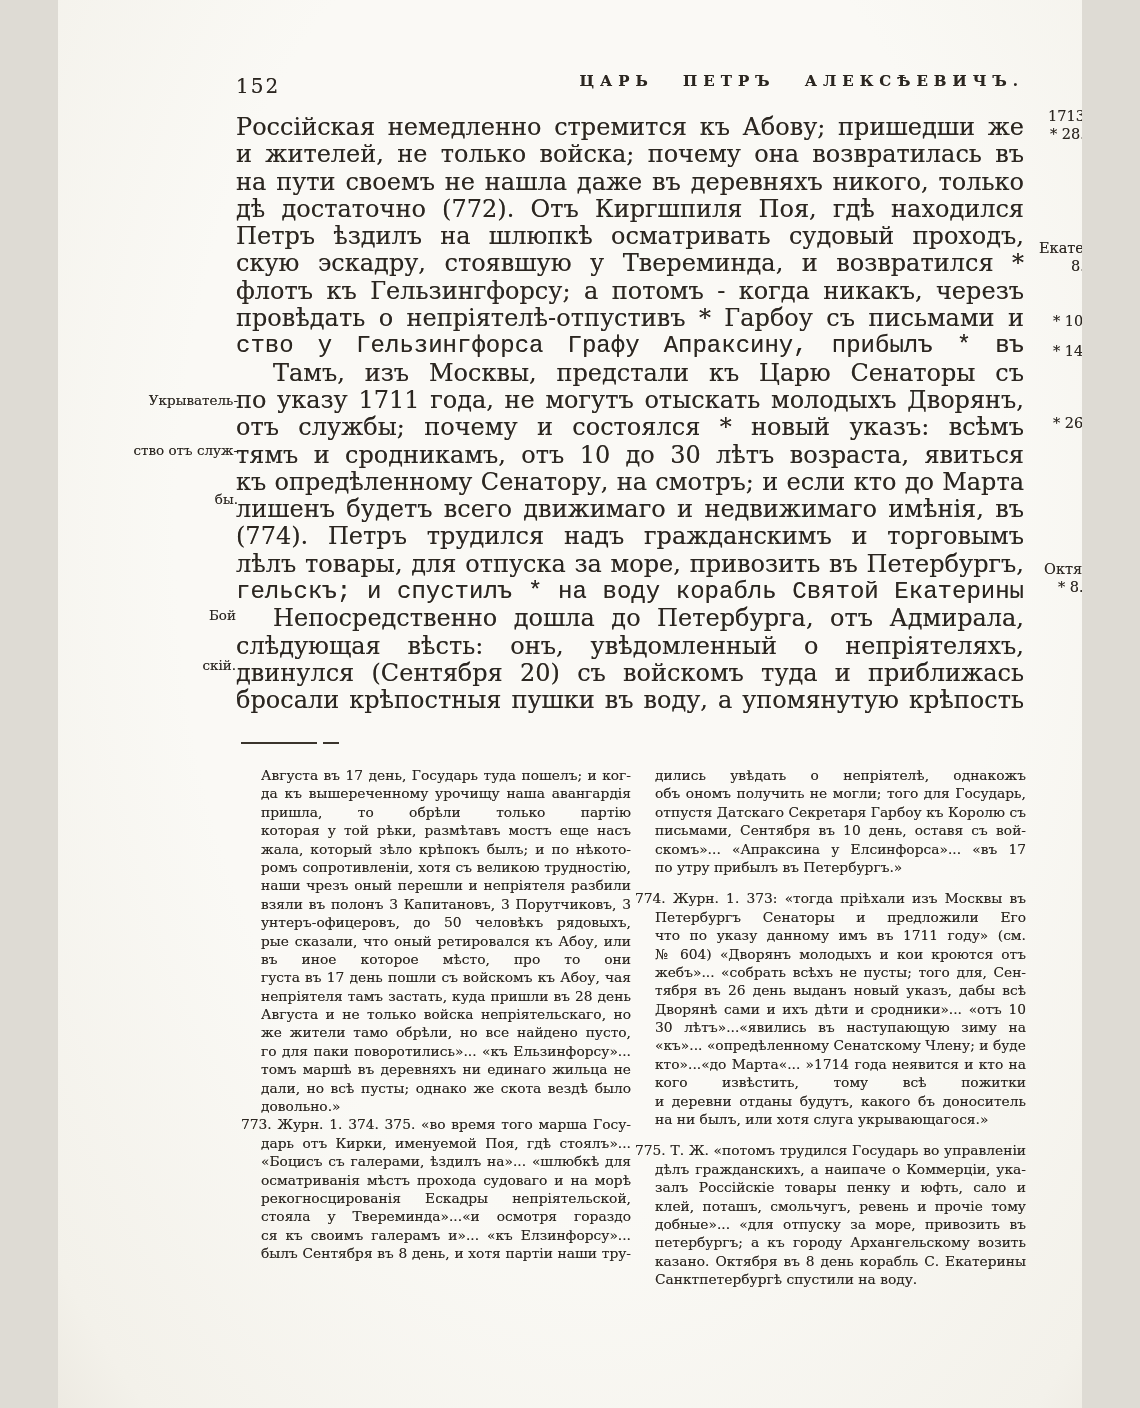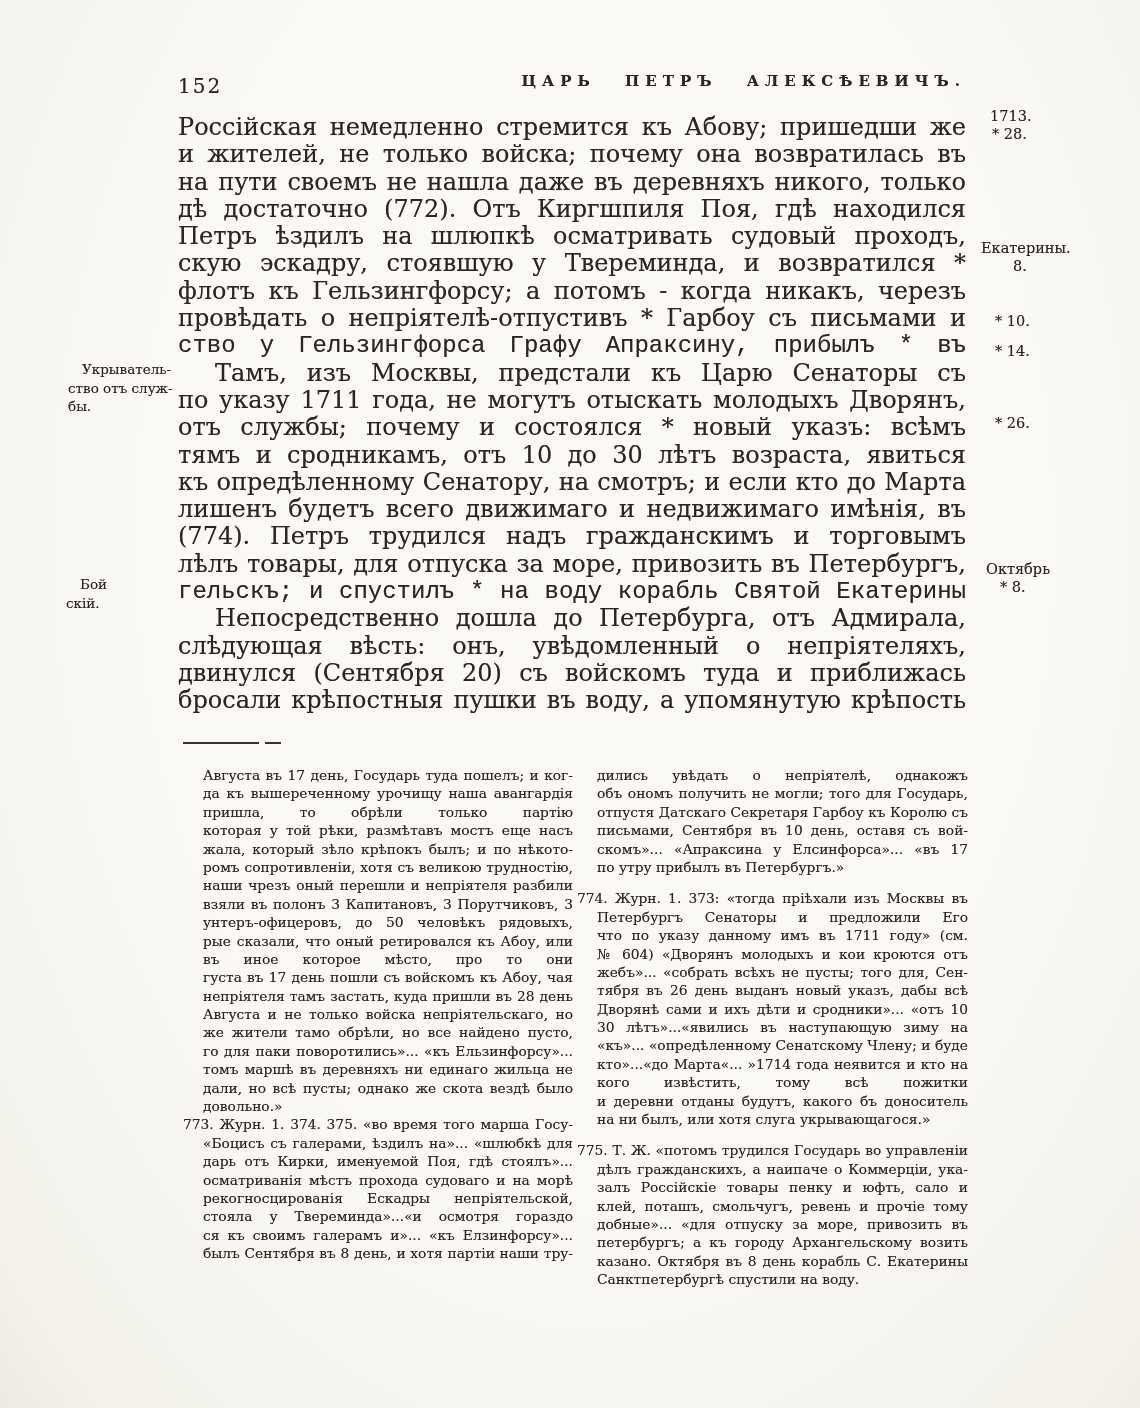--- a/index.html
+++ b/index.html
@@ -1,18 +1,18 @@
 <!DOCTYPE html>
 <html><head>
 <meta charset="utf-8">
 <style>
   html,body{margin:0;padding:0;background:#dedbd4;}
   .page{
     position:relative;
-    width:1140px;height:1408px;
+    width:1024px;height:1408px;
     margin:0 auto;
     background:radial-gradient(ellipse at 52% 38%, #faf9f5 55%, #f3f1ea 92%, #edeae2 100%);
     font-family:"DejaVu Serif", serif;
     color:#2b2620;
     overflow:hidden;
   }
   .page *{box-sizing:border-box;}
   .ink{text-shadow:0 0 .6px rgba(43,38,32,.5);}
 
   .pagenum{position:absolute;left:178px;top:74px;font-size:20px;letter-spacing:2px;}
@@ -47,21 +47,21 @@
   }
   .fncol .ln.fnc{padding-left:20px;}
   .fncol .ln.end{text-align-last:left;}
   .fncol .ln.gap{margin-top:13px;}
 
   
   .rm{position:absolute;font-size:14.5px;line-height:17px;white-space:nowrap;}
 
   
   .mnote{position:absolute;width:112px;font-size:13.5px;}
-  .mnote .ln{height:18.5px;line-height:18.5px;text-align:left;overflow:hidden;}
+  .mnote .ln{height:18.5px;line-height:18.5px;text-align:right;overflow:hidden;margin-top:31px;}
   .mnote .ln.mi{text-indent:14px;}
 </style>
 </head>
 <body>
 
 <div class="page ink">
 
   <div class="pagenum">152</div>
   <div class="header">ЦАРЬ ПЕТРЪ АЛЕКСѢЕВИЧЪ.</div>
 
@@ -129,22 +129,22 @@
       <div class="ln fnc">въ иное которое мѣсто, про то они невѣдаютъ»...«Ав-</div>
       <div class="ln fnc">густа въ 17 день пошли съ войскомъ къ Абоу, чая</div>
       <div class="ln fnc">непріятеля тамъ застать, куда пришли въ 28 день</div>
       <div class="ln fnc">Августа и не только войска непріятельскаго, но ни-</div>
       <div class="ln fnc">же жители тамо обрѣли, но все найдено пусто, то-</div>
       <div class="ln fnc">го для паки поворотились»... «къ Ельзинфорсу»... «въ</div>
       <div class="ln fnc">томъ маршѣ въ деревняхъ ни единаго жильца не ви-</div>
       <div class="ln fnc">дали, но всѣ пусты; однако же скота вездѣ было</div>
       <div class="ln fnc end">довольно.»</div>
       <div class="ln fnf">773. Журн. 1. 374. 375. «во время того марша Госу-</div>
+      <div class="ln fnc">дарь отъ Кирки, именуемой Поя, гдѣ стоялъ»...</div>
       <div class="ln fnc">«Боцисъ съ галерами, ѣздилъ на»... «шлюбкѣ для</div>
-      <div class="ln fnc">дарь отъ Кирки, именуемой Поя, гдѣ стоялъ»...</div>
       <div class="ln fnc">осматриванія мѣстъ прохода судоваго и на морѣ для</div>
       <div class="ln fnc">рекогносцированія Ескадры непріятельской, которая</div>
       <div class="ln fnc">стояла у Твереминда»...«и осмотря гораздо возвратил-</div>
       <div class="ln fnc">ся къ своимъ галерамъ и»... «къ Елзинфорсу»... «при-</div>
       <div class="ln fnc">былъ Сентября въ 8 день, и хотя партіи наши тру-</div>
     </div>
   <div class="fncol fncol2">
       <div class="ln fnc">дились увѣдать о непріятелѣ, однакожъ вѣдомости</div>
       <div class="ln fnc">объ ономъ получить не могли; того для Государь,</div>
       <div class="ln fnc">отпустя Датскаго Секретаря Гарбоу къ Королю съ</div>

